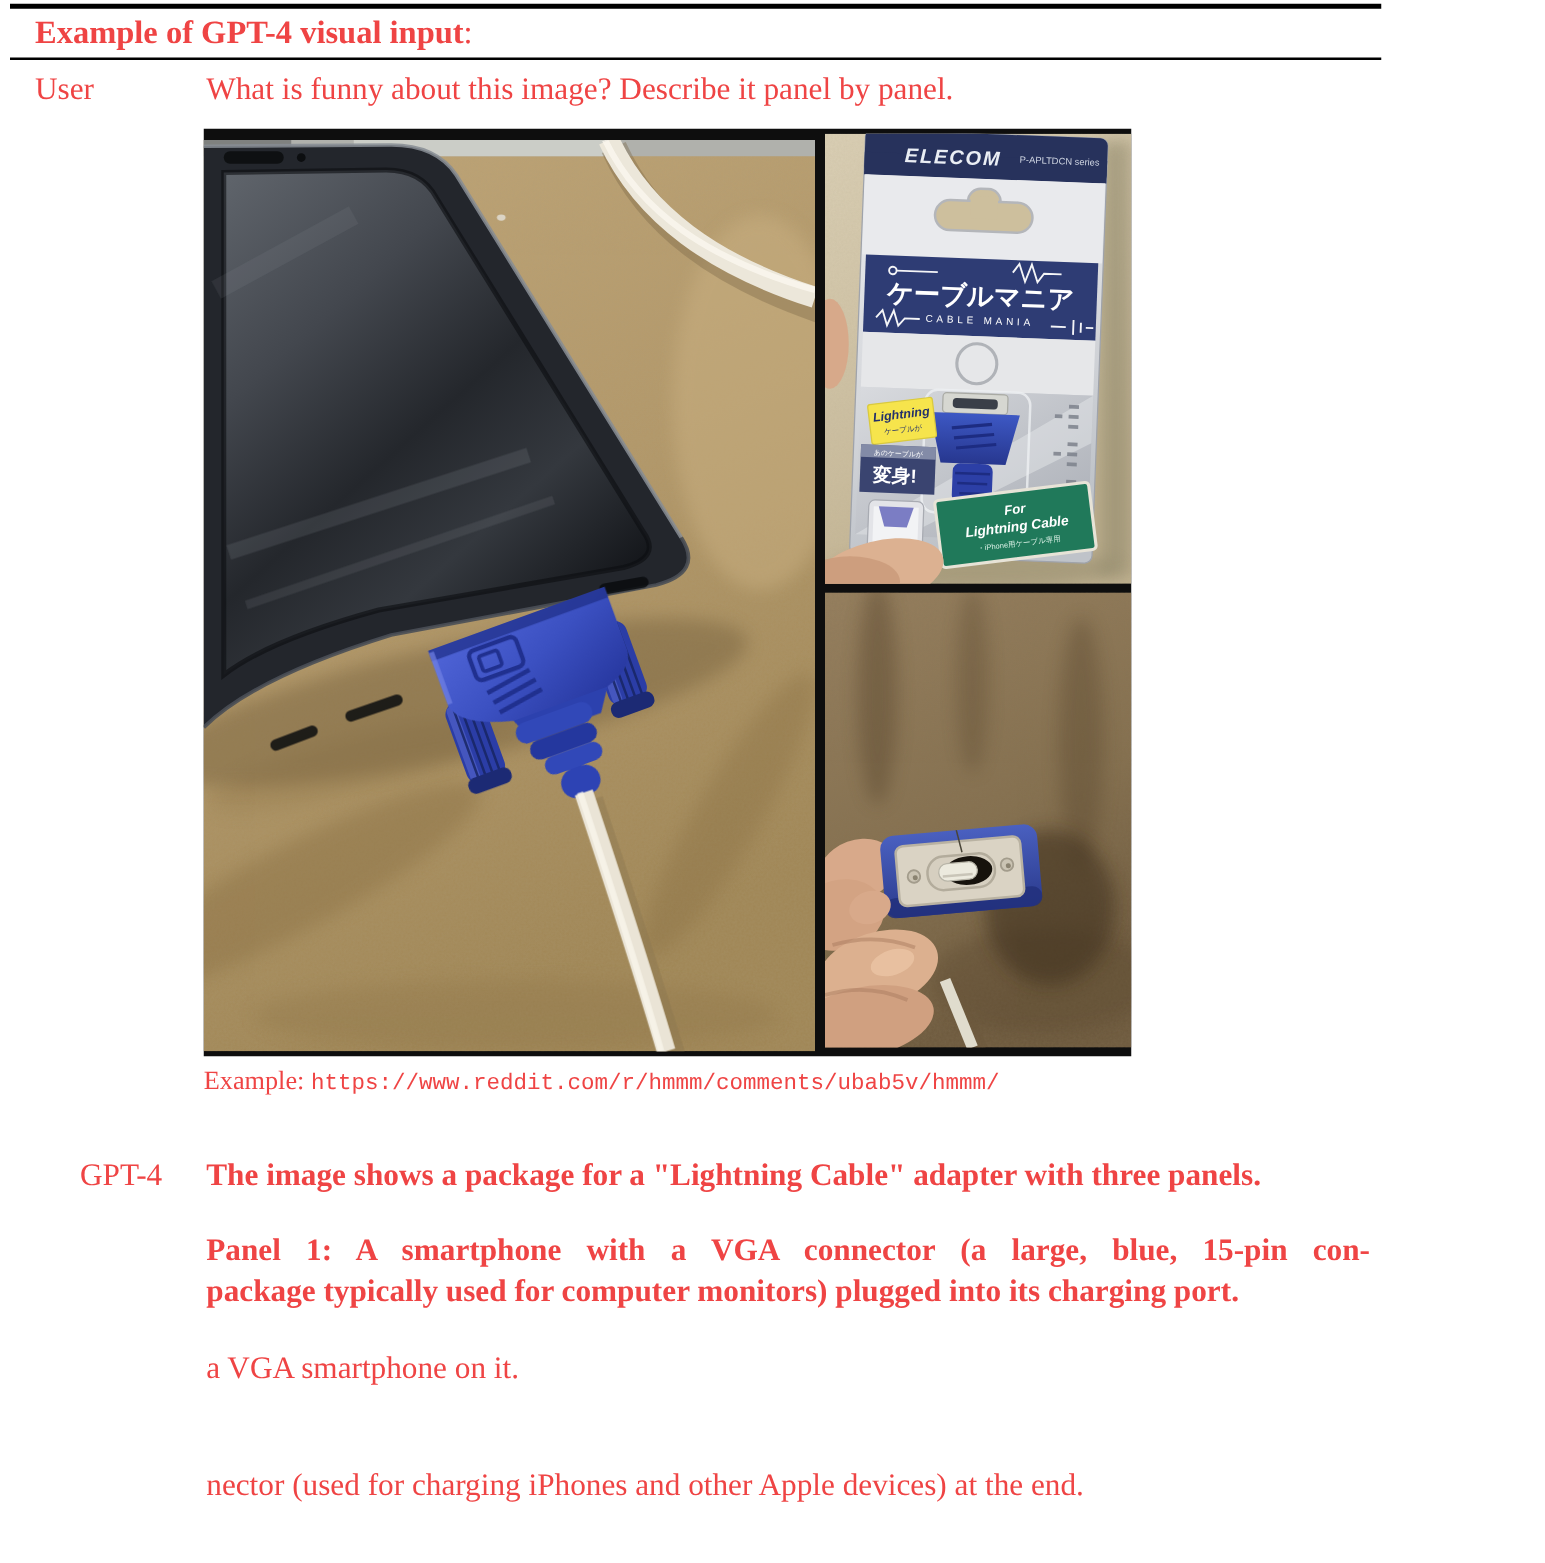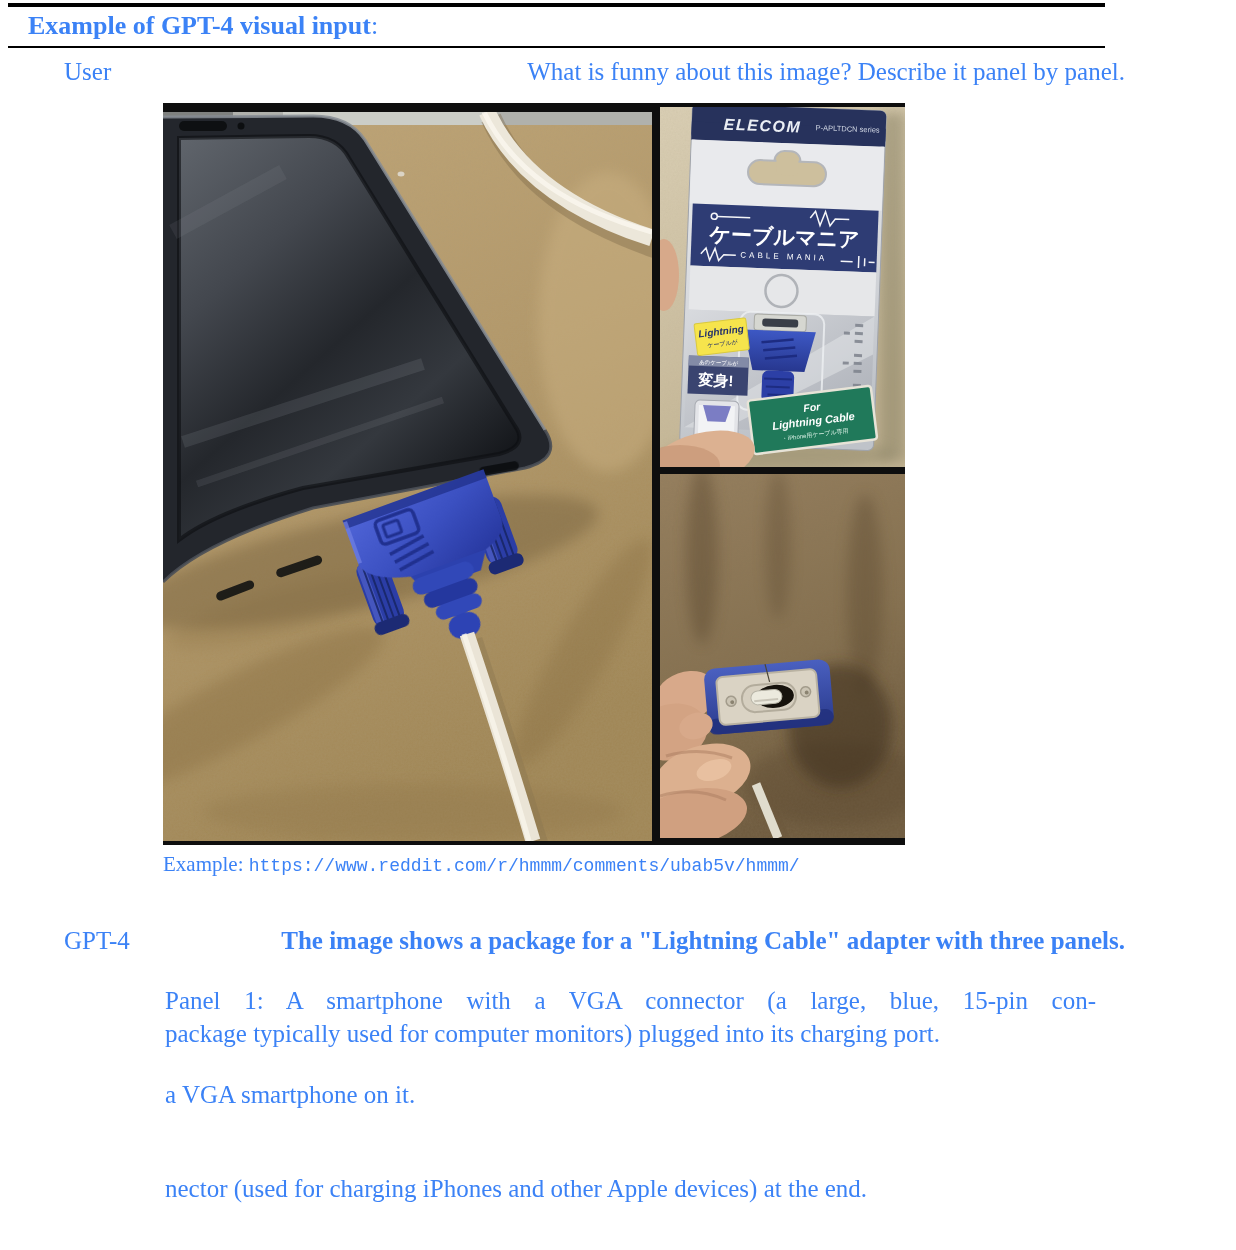--- a/index.html
+++ b/index.html
@@ -1,32 +1,32 @@
 <!DOCTYPE html>
 <html><head>
 <meta charset="utf-8">
 <style>
   html,body{margin:0;padding:0;background:#ffffff;}
   #page{position:relative;width:1236px;height:1250px;background:#ffffff;overflow:hidden;
-        font-family:"Liberation Serif","DejaVu Serif",serif;color:#3b82f6;}
+        font-family:"Liberation Serif","DejaVu Serif",serif;color:#ef4444;}
   .rule{position:absolute;background:#000;}
   #rule-top{left:8px;top:3px;width:1097px;height:4px;}
   #rule-mid{left:8px;top:46px;width:1097px;height:2px;}
   #title{position:absolute;left:28px;top:11px;font-size:26px;line-height:30px;}
   #title b{font-weight:bold;}
   .speaker{position:absolute;left:28px;font-size:25px;line-height:33px;}
-  #user-label{top:55px;margin-left:36px;}
+  #user-label{top:55px;}
   #gpt-label{top:924px;margin-left:36px;}
-  .utterance{position:absolute;left:165px;width:960px;font-size:25px;line-height:33px;white-space:nowrap;text-align:right;}
+  .utterance{position:absolute;left:165px;width:960px;font-size:25px;line-height:33px;white-space:nowrap;}
   #user-question{top:55px;}
   #gpt-intro{top:924px;font-weight:bold;}
   .para{position:absolute;left:165px;width:931px;font-size:25px;line-height:33px;}
   .para .l1{text-align:justify;text-align-last:justify;}
   .para .l2{text-align:left;white-space:nowrap;}
-  #para-1{top:984px;}
+  #para-1{top:984px;font-weight:bold;}
   #para-2{top:1078px;}
   #para-3{top:1172px;}
   #figure{position:absolute;left:163px;top:103px;width:742px;height:742px;background:#0e0e0e;}
   #figure svg{position:absolute;display:block;}
   #photo-a{left:0px;top:9px;}
   #photo-b{left:497px;top:4px;}
   #photo-c{left:497px;top:371px;}
   #source-line{position:absolute;left:163px;top:851px;font-size:21px;line-height:26px;}
   #source-line .url{font-family:"Liberation Mono","DejaVu Sans Mono",monospace;font-size:18px;margin-top:28px;}
   svg text{font-family:"Liberation Sans","DejaVu Sans",sans-serif;}

